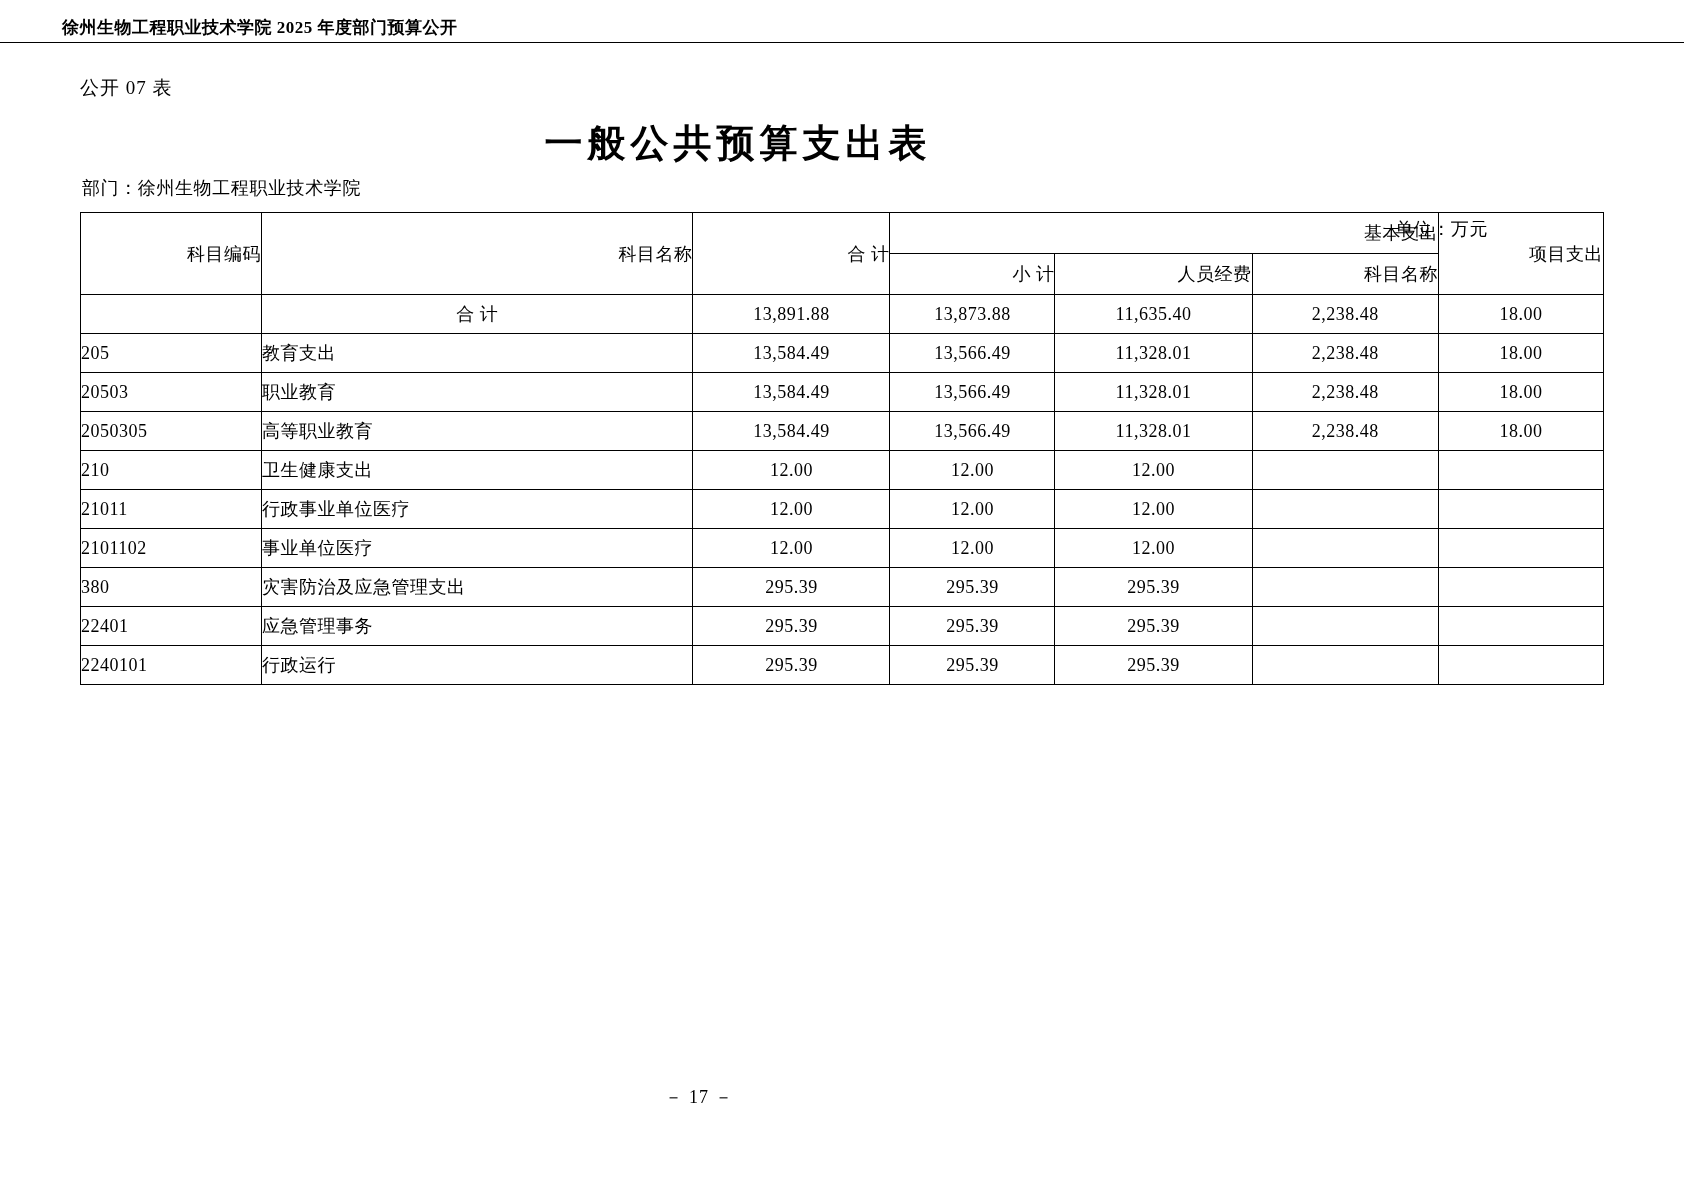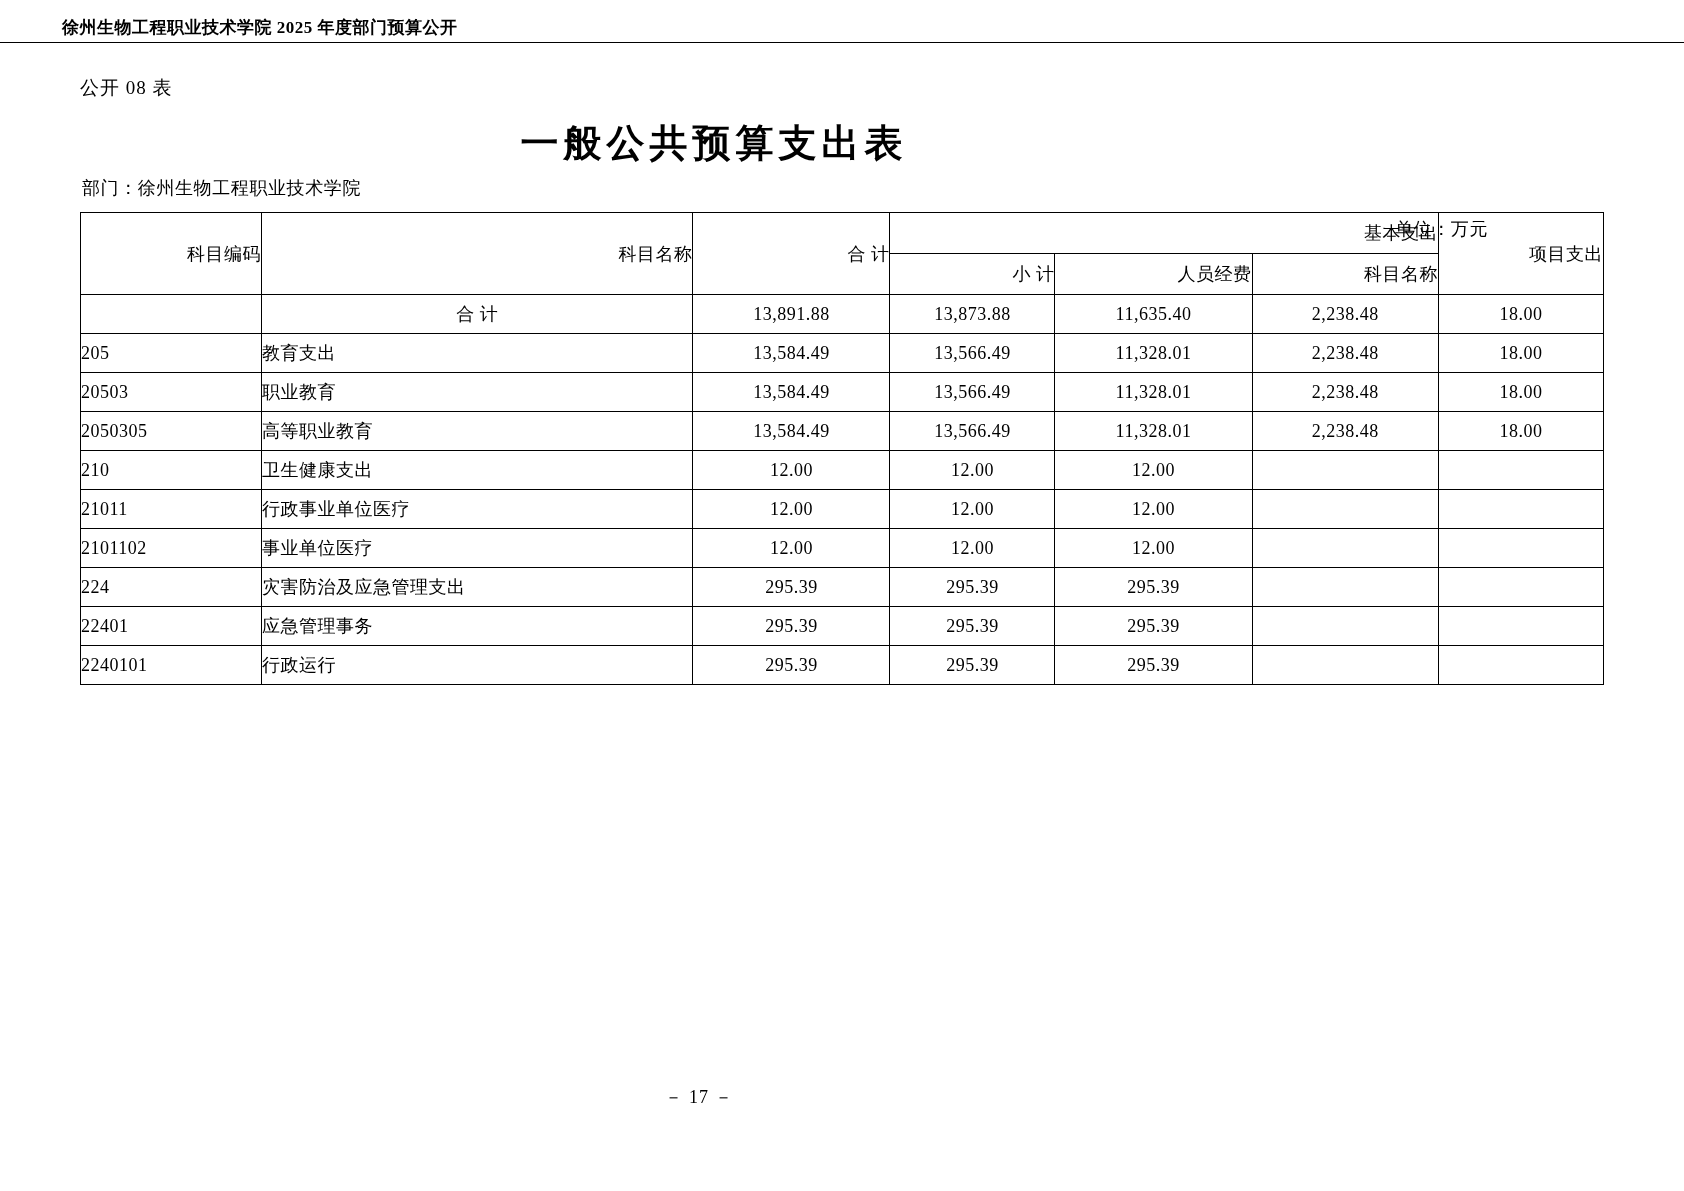--- a/index.html
+++ b/index.html
@@ -53,20 +53,21 @@
   }
   .doc-title {
     position: absolute;
     left: 0;
     top: 118px;
     width: 1428px;
     text-align: center;
     font-size: 38px;
     font-weight: bold;
     letter-spacing: 5px;
+    padding-left: 24px;
   }
   .dept-line {
     position: absolute;
     left: 82px;
     top: 176px;
     font-size: 18px;
     letter-spacing: 0.6px;
     white-space: nowrap;
   }
   .unit-line {
@@ -142,21 +143,21 @@
 </head>
 <body>
 
 <div class="page">
 
   <div class="header-band">
     <div class="header-text">徐州生物工程职业技术学院 2025 年度部门预算公开</div>
     <div class="header-rule"></div>
   </div>
 
-  <div class="form-label">公开 08 表</div>
+  <div class="form-label">公开 07 表</div>
 
   <div class="doc-title">一般公共预算支出表</div>
 
   <div class="dept-line">部门：徐州生物工程职业技术学院</div>
   <div class="unit-line">单位：万元</div>
 
   <table class="budget">
     <colgroup>
       <col class="c-code">
       <col class="c-name">
@@ -238,21 +239,21 @@
         <tr>
           <td class="txt indent2">2101102</td>
           <td class="txt">事业单位医疗</td>
           <td class="num">12.00</td>
           <td class="num">12.00</td>
           <td class="num">12.00</td>
           <td class="num"></td>
           <td class="num"></td>
         </tr>
         <tr>
-          <td class="txt">224</td>
+          <td class="txt">380</td>
           <td class="txt">灾害防治及应急管理支出</td>
           <td class="num">295.39</td>
           <td class="num">295.39</td>
           <td class="num">295.39</td>
           <td class="num"></td>
           <td class="num"></td>
         </tr>
         <tr>
           <td class="txt indent1">22401</td>
           <td class="txt">应急管理事务</td>

